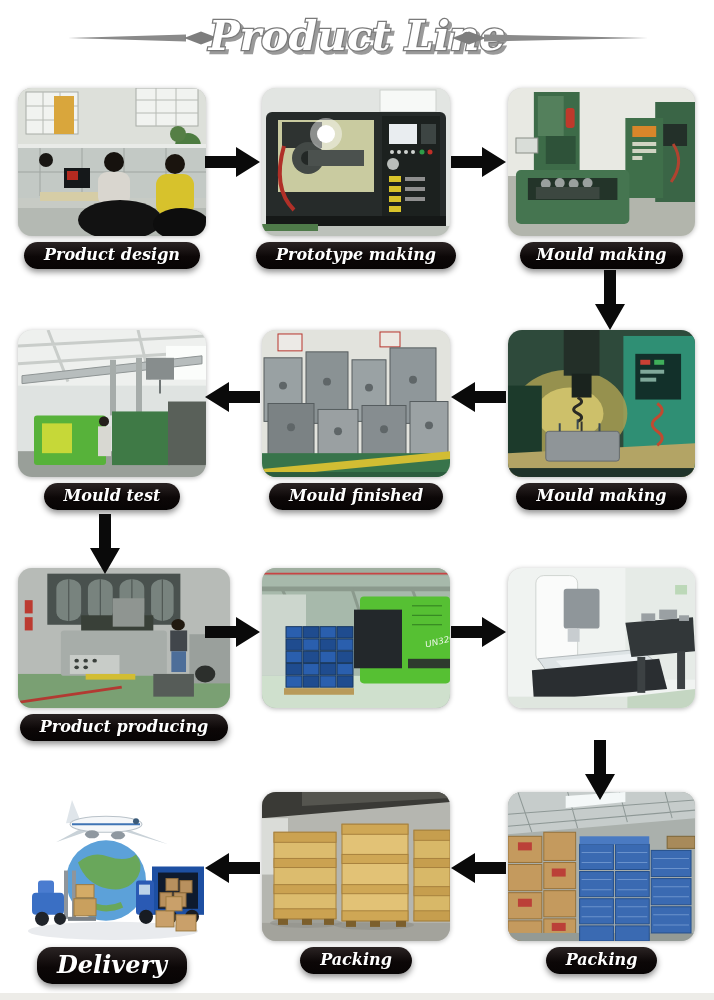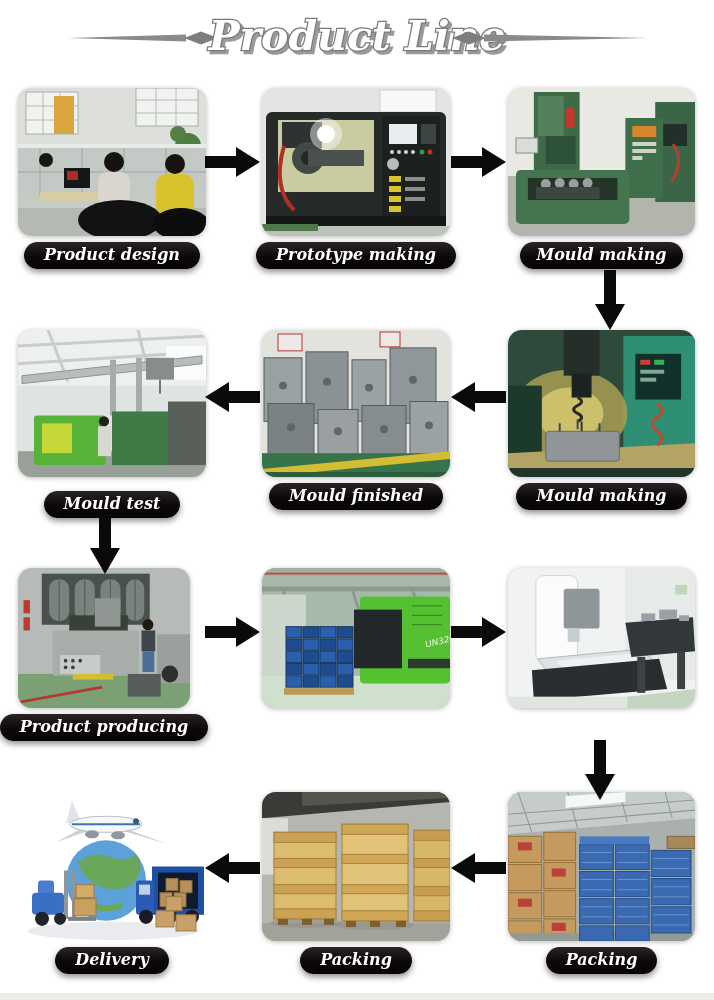--- a/index.html
+++ b/index.html
@@ -174,21 +174,21 @@
     </div>
     <div class="pill sm"><span>Mould making</span></div>
   </div>
 
   <div class="arrow" style="left:593px;top:270px;">
     <svg width="34" height="60" viewBox="0 0 34 60">
         <polygon points="11,0 23,0 23,34 32,34 17,60 2,34 11,34" fill="#0a0a0a"></polygon>
       </svg>
   </div>
 
-  <div class="card" style="left:18px;top:330px;width:188px;gap:8px;">
+  <div class="card" style="left:18px;top:330px;width:188px;">
     <div class="photo" style="height:147px;">
       <svg viewBox="0 0 188 148" preserveAspectRatio="none">
         <rect width="188" height="148" fill="#dfe3e1"></rect>
         <rect width="188" height="56" fill="#eef0ee"></rect>
         <g stroke="#c9cdca" stroke-width="3" fill="none">
             <path d="M0 16 L188 6M0 34 L188 22M30 0 L50 52M120 0 L132 50"></path>
           </g>
         <rect x="148" y="16" width="40" height="34" fill="#fbfdfb"></rect>
         <polygon points="4,46 184,26 184,34 4,54" fill="#b7bdbd" stroke="#8e9494"></polygon>
         <rect x="128" y="28" width="28" height="22" fill="#878d8d"></rect>
@@ -279,21 +279,21 @@
     </div>
     <div class="pill"><span>Mould making</span></div>
   </div>
 
   <div class="arrow" style="left:88px;top:514px;">
     <svg width="34" height="60" viewBox="0 0 34 60">
         <polygon points="11,0 23,0 23,34 32,34 17,60 2,34 11,34" fill="#0a0a0a"></polygon>
       </svg>
   </div>
 
-  <div class="card" style="left:18px;top:568px;width:172px;">
+  <div class="card" style="left:18px;top:568px;width:212px;">
     <div class="photo" style="height:140px;">
       <svg viewBox="0 0 188 148" preserveAspectRatio="none">
         <rect width="188" height="148" fill="#b7bbb7"></rect>
         <rect x="26" y="6" width="118" height="54" fill="#49514e"></rect>
         <g fill="#78837e">
             <rect x="34" y="12" width="22" height="44" rx="10"></rect>
             <rect x="62" y="12" width="22" height="44" rx="10"></rect>
             <rect x="90" y="12" width="22" height="44" rx="10"></rect>
             <rect x="118" y="12" width="20" height="44" rx="10"></rect>
           </g>
@@ -462,21 +462,21 @@
           <rect x="50" y="124" width="28" height="4" fill="#7a8086"></rect>
           <rect x="56" y="106" width="22" height="17" fill="#c9a05e" stroke="#9d7a40"></rect>
           <rect x="58" y="92" width="18" height="13" fill="#d4ab66" stroke="#9d7a40"></rect>
           <rect x="20" y="88" width="16" height="14" rx="3" fill="#4a7cd0"></rect>
           <rect x="14" y="100" width="32" height="22" rx="4" fill="#3a6fc4"></rect>
           <circle cx="24" cy="126" r="7" fill="#20242a"></circle>
             <circle cx="42" cy="126" r="6" fill="#20242a"></circle>
         </g>
       </svg>
     </div>
-    <div class="pill" style="font-size:16px;"><span>Delivery</span></div>
+    <div class="pill" style="font-size:24px;"><span>Delivery</span></div>
   </div>
 
   <div class="arrow" style="left:205px;top:851px;">
     <svg width="55" height="34" viewBox="0 0 55 34">
         <polygon points="55,11 24,11 24,2 0,17 24,32 24,23 55,23" fill="#0a0a0a"></polygon>
       </svg>
   </div>
 
   <div class="card" style="left:262px;top:792px;width:188px;">
     <div class="photo" style="height:149px;">

